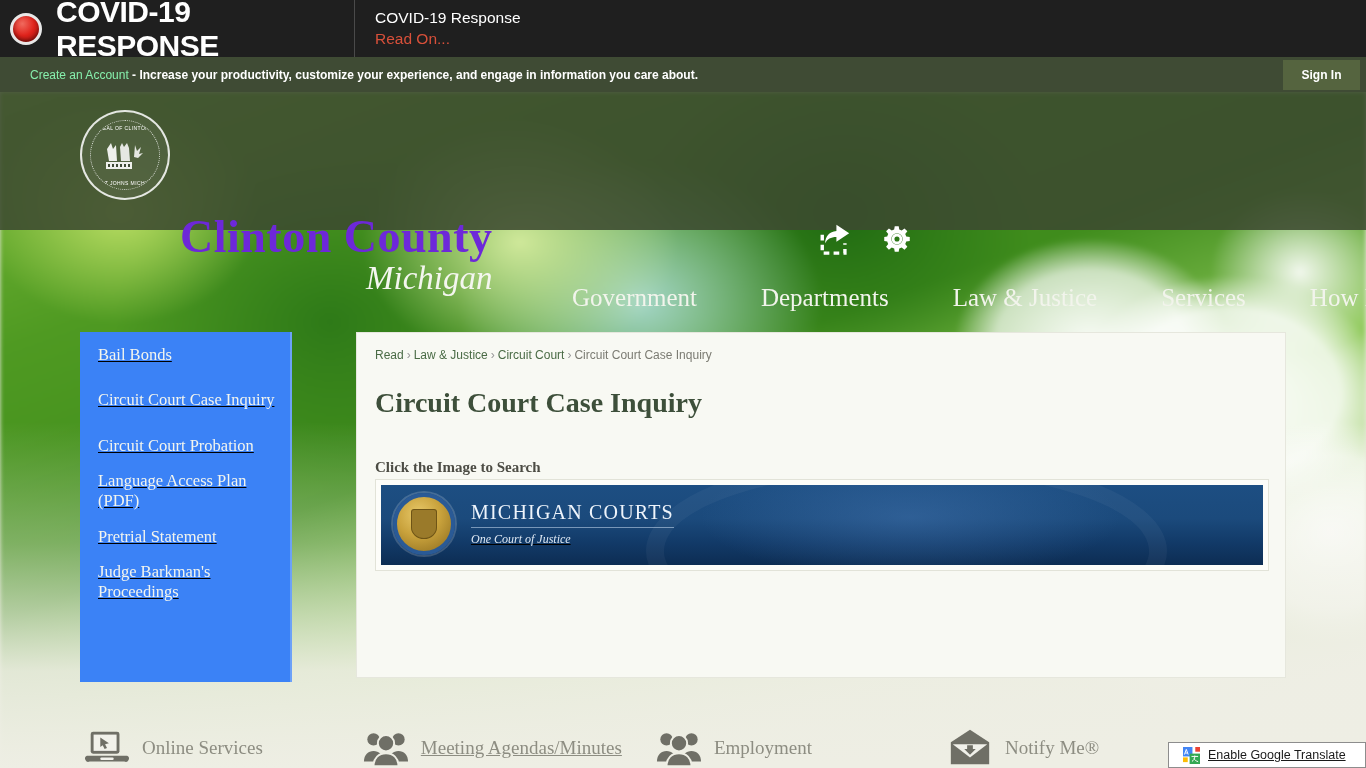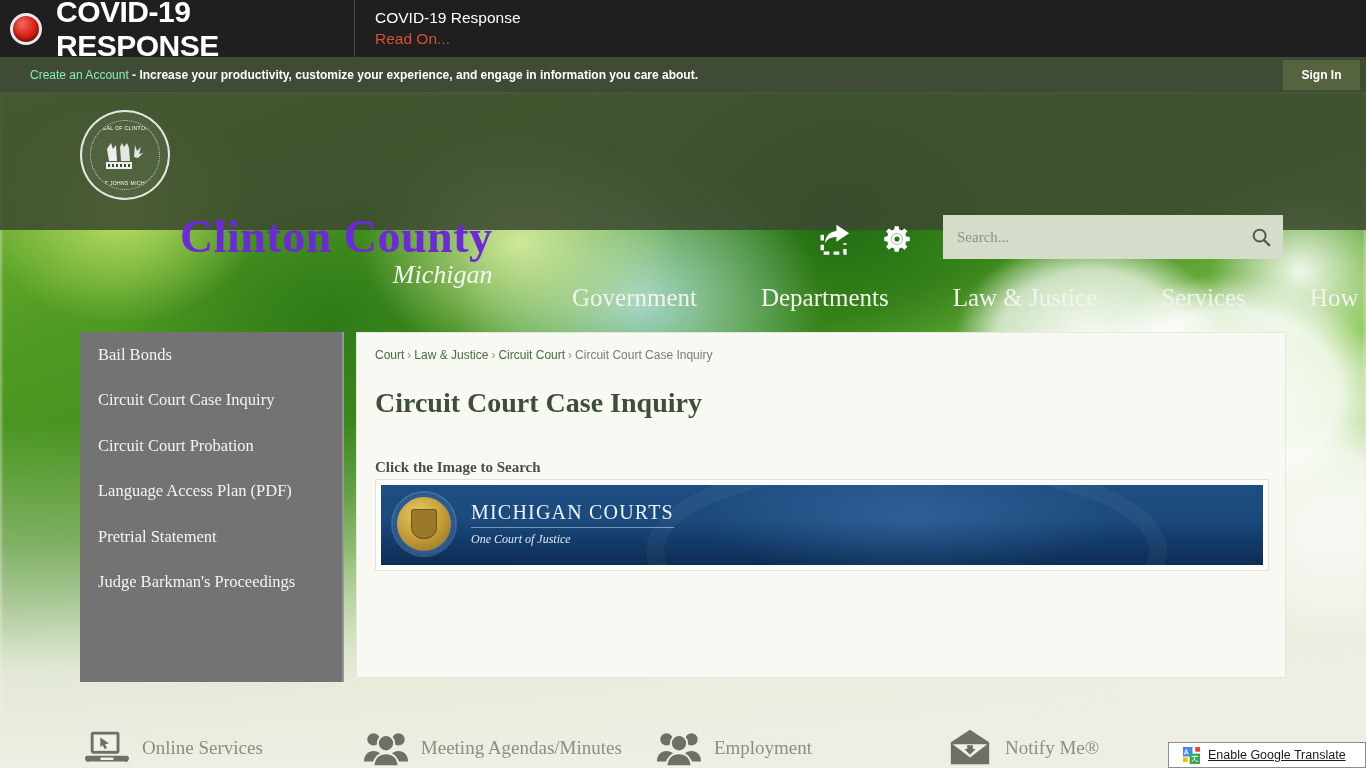--- a/index.html
+++ b/index.html
@@ -105,21 +105,21 @@
   .seal-bot { transform: translate(-24px,25px); }
   .seal-art {
     position: absolute; left: 12px; top: 20px; width: 46px; height: 32px;
   }
   .wordmark { position: absolute; left: 180px; top: 122px; }
   .wordmark-main {
     font-family: "Liberation Serif", serif; font-size: 46px; color: #6d28d9;
     font-weight: bold; letter-spacing: .5px; line-height: 1;
   }
   .wordmark-sub {
-    font-family: "Liberation Serif", serif; font-size: 26px; color: #f4f6ef;
+    font-family: "Liberation Serif", serif; font-size: 33px; color: #f4f6ef;
     font-style: italic; text-align: right; margin-top: 2px; line-height: 1;
   }
 
   .util-icons { position: absolute; left: 818px; top: 130px; display: flex; gap: 28px; }
   .util-icon { width: 34px; height: 34px; cursor: pointer; color: #fff; }
 
   .searchbox {
     position: absolute; left: 943px; top: 123px; width: 340px; height: 44px;
     background: #d5dcc9; display: flex; align-items: center;
   }
@@ -137,22 +137,22 @@
   .mainnav {
     position: absolute; left: 540px; top: 192px; display: flex; gap: 0;
   }
   .mainnav-item {
     font-family: "Liberation Serif", serif; font-size: 25px; color: #f2f4ec;
     padding: 0 32px; cursor: pointer; white-space: nowrap;
   }
 
   
   .sidenav {
-    position: absolute; left: 80px; top: 332px; width: 264px; height: 350px;
-    background: #737373; border-right: 2px solid rgba(255,255,255,.25);
+    position: absolute; left: 80px; top: 332px; width: 212px; height: 350px;
+    background: #3b82f6; border-right: 2px solid rgba(255,255,255,.25); text-decoration: underline;
   }
   .sidenav-item {
     padding: 0 0 0 18px; height: 45.5px; display: flex; align-items: center;
     font-family: "Liberation Serif", serif; font-size: 16.5px; color: #f3f5ee;
     cursor: pointer;
   }
 
   
   .content {
     position: absolute; left: 356px; top: 332px; width: 930px; height: 346px;
@@ -196,21 +196,21 @@
     background: radial-gradient(circle at 40% 32%, #e8c96a 0%, #c9a23c 45%, #8a6a1d 100%);
     border: 4px solid #2a5a96;
     box-shadow: 0 0 0 2px rgba(255,255,255,.18);
     display: flex; align-items: center; justify-content: center;
   }
   .mi-seal-shield {
     width: 26px; height: 30px; background: #9a7a2a;
     border: 1px solid #6e5416;
     border-radius: 3px 3px 50% 50% / 3px 3px 38% 38%;
   }
-  .mi-text { position: absolute; left: 90px; top: 16px; }
+  .mi-text { position: absolute; left: 90px; top: 16px; text-decoration: underline; }
   .mi-title {
     font-family: "Liberation Serif", serif; font-size: 20px; color: #eef4fb;
     letter-spacing: 1.2px; border-bottom: 1px solid rgba(200,220,240,.55);
     padding-bottom: 3px; display: inline-block;
   }
   .mi-sub {
     font-family: "Liberation Serif", serif; font-style: italic;
     font-size: 12px; color: #dfe9f4; margin-top: 4px;
   }
 
@@ -304,29 +304,20 @@
         <path d="M13 2 L22 8 L13 14 L13 10.5 C9 10.5 6.5 12 5 15 C5.2 10 8 7 13 6.4 Z" fill="currentColor"></path>
         <path d="M3 9 L3 22 L19 22 L19 15" fill="none" stroke="currentColor" stroke-width="2.4" stroke-dasharray="4 3"></path>
       </svg>
       <svg class="util-icon" viewBox="0 0 24 24">
         <path fill="currentColor" d="M12 8.2a3.8 3.8 0 100 7.6 3.8 3.8 0 000-7.6zm0 5.6a1.8 1.8 0 110-3.6 1.8 1.8 0 010 3.6z"></path>
         <path fill="currentColor" d="M20.3 13.6l-.1-1.6.1-1.6-2.4-.5-.7-1.7 1.4-2-2.3-2.3-2 1.4-1.7-.7-.5-2.4h-3.2l-.5 2.4-1.7.7-2-1.4L0 0" transform="translate(2,2)" opacity="0"></path>
         <path fill="currentColor" d="M21 13.4v-2.8l-2.5-.4a6.8 6.8 0 00-.7-1.7l1.5-2-2-2-2 1.5a6.8 6.8 0 00-1.7-.7L13.2 3h-2.8l-.4 2.3c-.6.16-1.17.4-1.7.7l-2-1.5-2 2 1.5 2c-.3.53-.54 1.1-.7 1.7L3 10.6v2.8l2.1.4c.16.6.4 1.17.7 1.7l-1.5 2 2 2 2-1.5c.53.3 1.1.54 1.7.7l.4 2.3h2.8l.4-2.3c.6-.16 1.17-.4 1.7-.7l2 1.5 2-2-1.5-2c.3-.53.54-1.1.7-1.7l2.5-.4zM12 16a4 4 0 110-8 4 4 0 010 8z"></path>
       </svg>
     </div>
 
-    <div class="searchbox">
-      <input type="text" placeholder="Search..." style="">
-      <button class="search-submit">
-        <svg width="22" height="22" viewBox="0 0 24 24">
-          <circle cx="10.5" cy="10.5" r="6.5" fill="none" stroke="#55594a" stroke-width="2.2"></circle>
-          <line x1="15.4" y1="15.4" x2="21" y2="21" stroke="#55594a" stroke-width="2.6" stroke-linecap="round"></line>
-        </svg>
-      </button>
-    </div>
 
     <div class="mainnav">
       <div class="mainnav-item">Government</div>
       <div class="mainnav-item">Departments</div>
       <div class="mainnav-item">Law &amp; Justice</div>
       <div class="mainnav-item">Services</div>
       <div class="mainnav-item">How Do I...</div>
     </div>
   </div>
 
@@ -335,21 +326,21 @@
     <div class="sidenav-item">Circuit Court Case Inquiry</div>
     <div class="sidenav-item">Circuit Court Probation</div>
     <div class="sidenav-item">Language Access Plan (PDF)</div>
     <div class="sidenav-item">Pretrial Statement</div>
     <div class="sidenav-item">Judge Barkman's Proceedings</div>
   </div>
 
   <div class="content">
 
     <div class="breadcrumb">
-      <a>Court</a><span class="sep">›</span><a>Law &amp; Justice</a><span class="sep">›</span><a>Circuit Court</a><span class="sep">›</span><span class="current">Circuit Court Case Inquiry</span>
+      <a>Read</a><span class="sep">›</span><a>Law &amp; Justice</a><span class="sep">›</span><a>Circuit Court</a><span class="sep">›</span><span class="current">Circuit Court Case Inquiry</span>
     </div>
 
     <h1 class="page-title">Circuit Court Case Inquiry</h1>
 
     <div class="section-label">Click the Image to Search</div>
 
     <div class="img-frame">
       <div class="mi-banner">
         <div class="mi-seal">
           <div class="mi-seal-shield"></div>
@@ -368,21 +359,21 @@
       <svg class="ql-icon" viewBox="0 0 48 40">
         <rect x="7" y="3" width="30" height="23" rx="2.5" fill="#6f6f66"></rect>
         <rect x="10" y="6" width="24" height="17" fill="#f1f1ea"></rect>
         <path d="M17 9 L26 15 L22 16 L24 20 L21.5 21 L19.5 17 L17 19 Z" fill="#6f6f66"></path>
         <path d="M3 28 h42 a3 3 0 01-3 6 H6 a3 3 0 01-3-6 z" fill="#6f6f66"></path>
         <rect x="17" y="30" width="14" height="2.6" rx="1.3" fill="#f1f1ea"></rect>
       </svg>
       <span class="ql-label">Online Services</span>
     </div>
 
-    <div class="ql" style="margin-left:100px;">
+    <div class="ql" style="margin-left:100px;text-decoration:underline;">
       <svg class="ql-icon" viewBox="0 0 48 40">
         <circle cx="11" cy="11" r="6.5" fill="#6f6f66"></circle>
         <path d="M1 34 c0-7 4.5-11 10-11 s10 4 10 11 z" fill="#6f6f66"></path>
         <circle cx="37" cy="11" r="6.5" fill="#6f6f66"></circle>
         <path d="M27 34 c0-7 4.5-11 10-11 s10 4 10 11 z" fill="#6f6f66"></path>
         <circle cx="24" cy="15" r="8.5" fill="#6f6f66" stroke="#efefe5" stroke-width="2"></circle>
         <path d="M11 39 c0-8.5 5.5-13.5 13-13.5 s13 5 13 13.5 z" fill="#6f6f66" stroke="#efefe5" stroke-width="2"></path>
       </svg>
       <span class="ql-label">Meeting Agendas/Minutes</span>
     </div>

